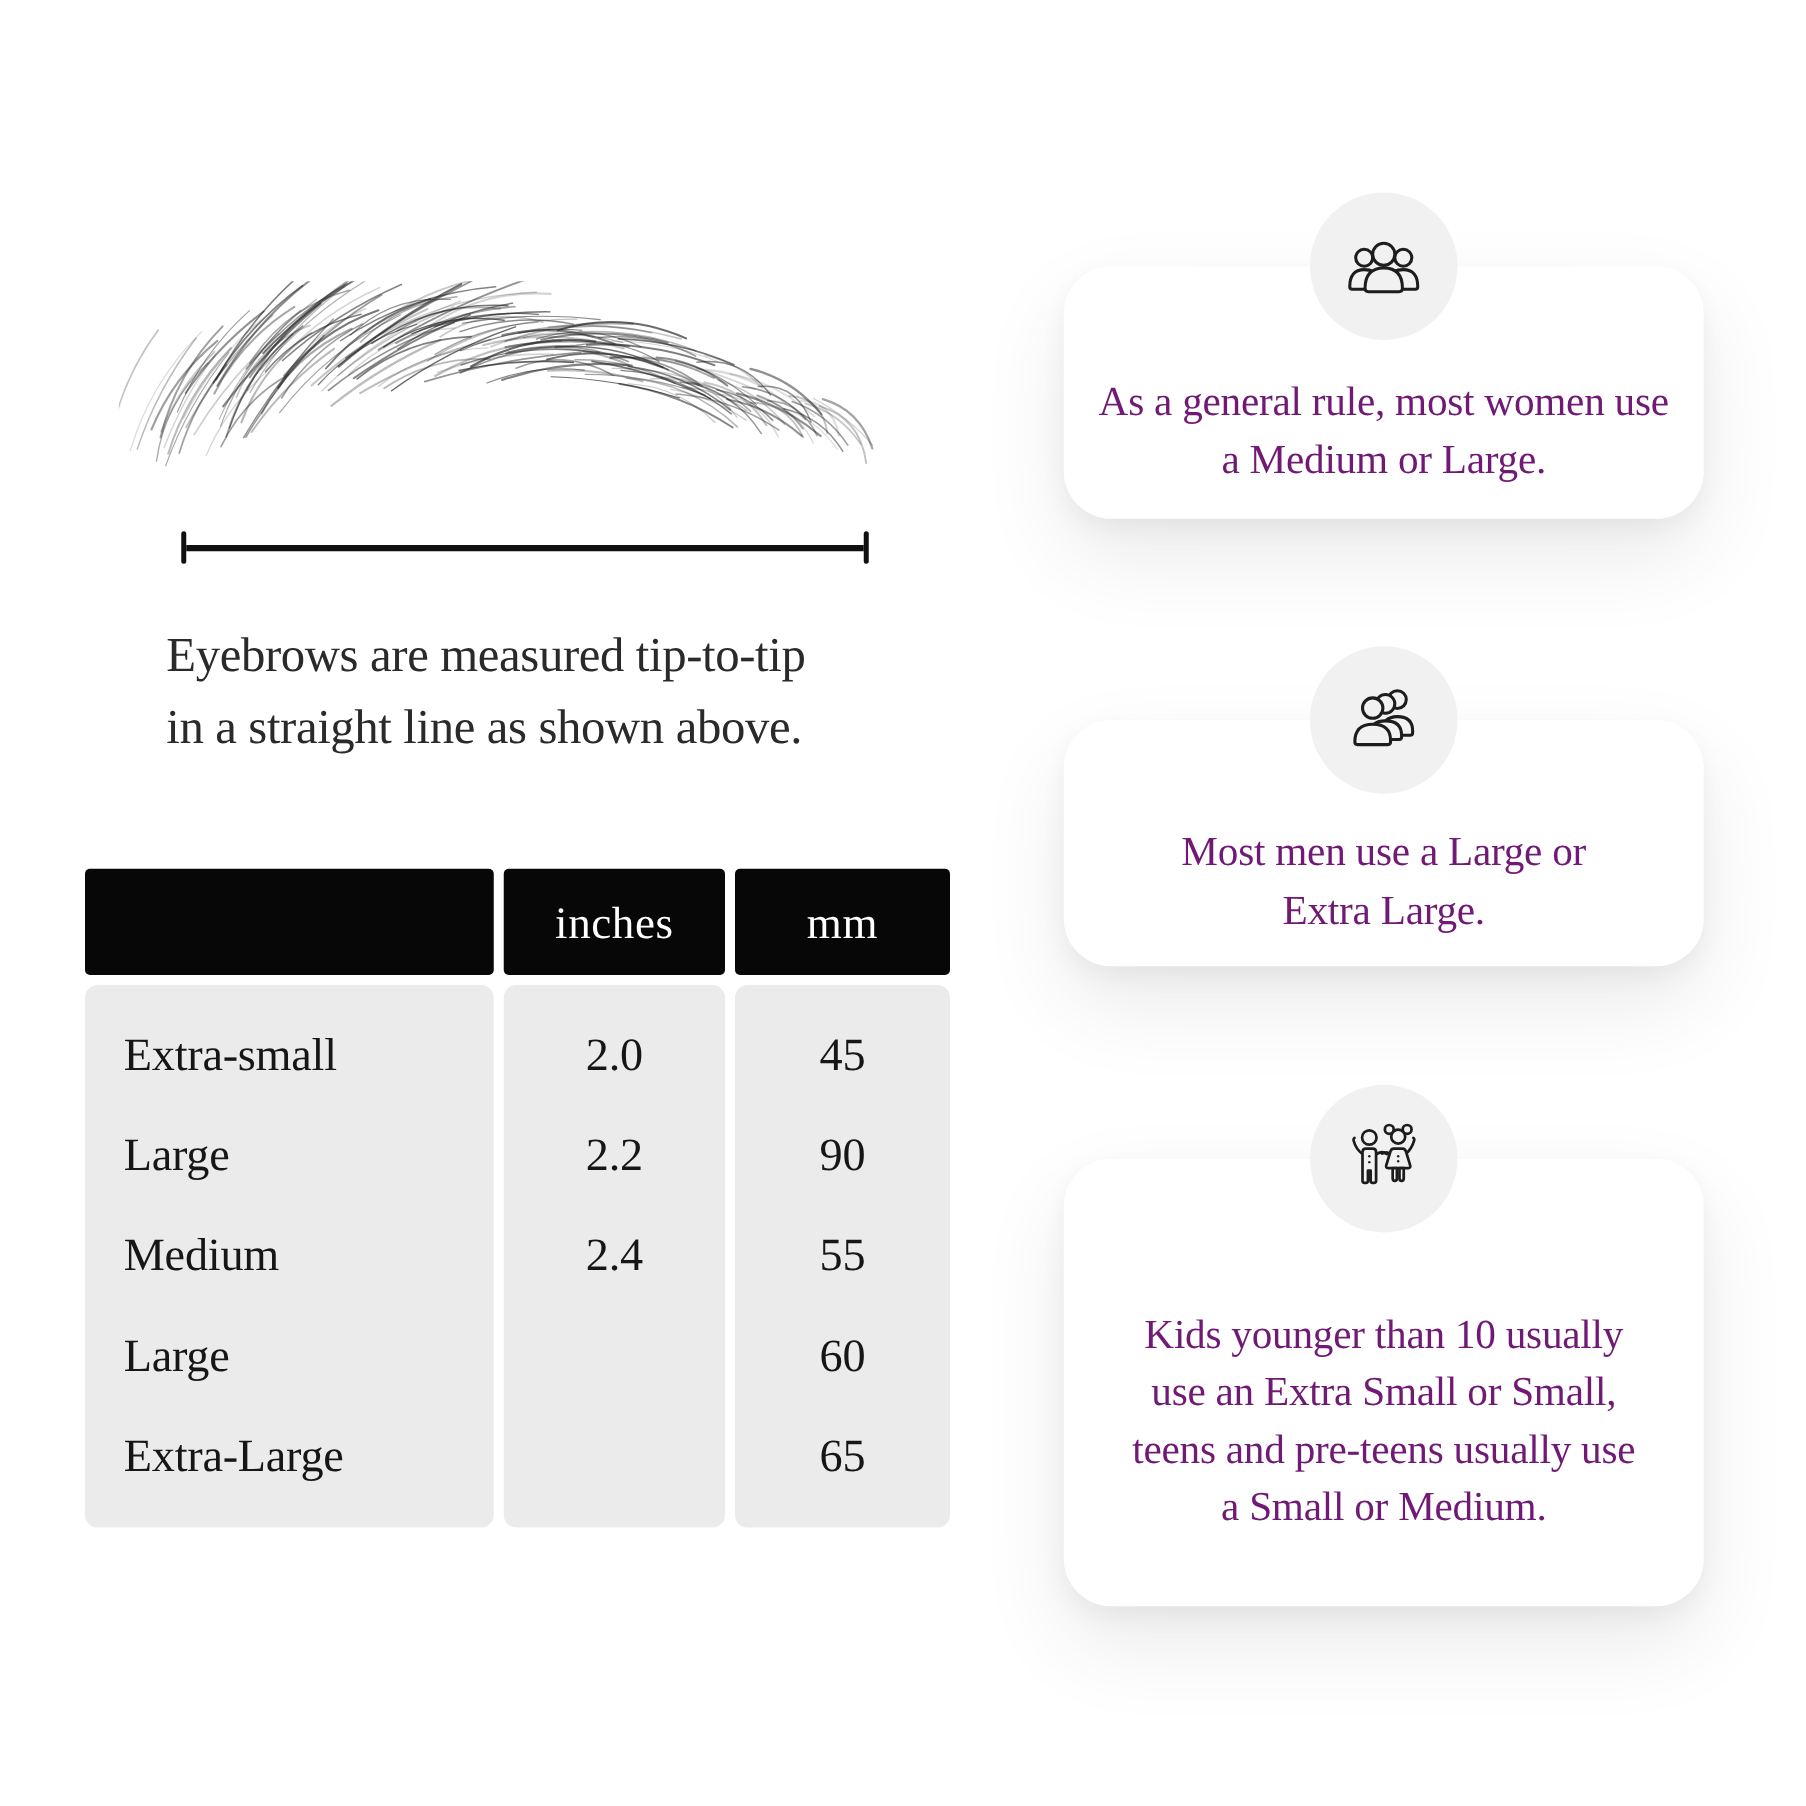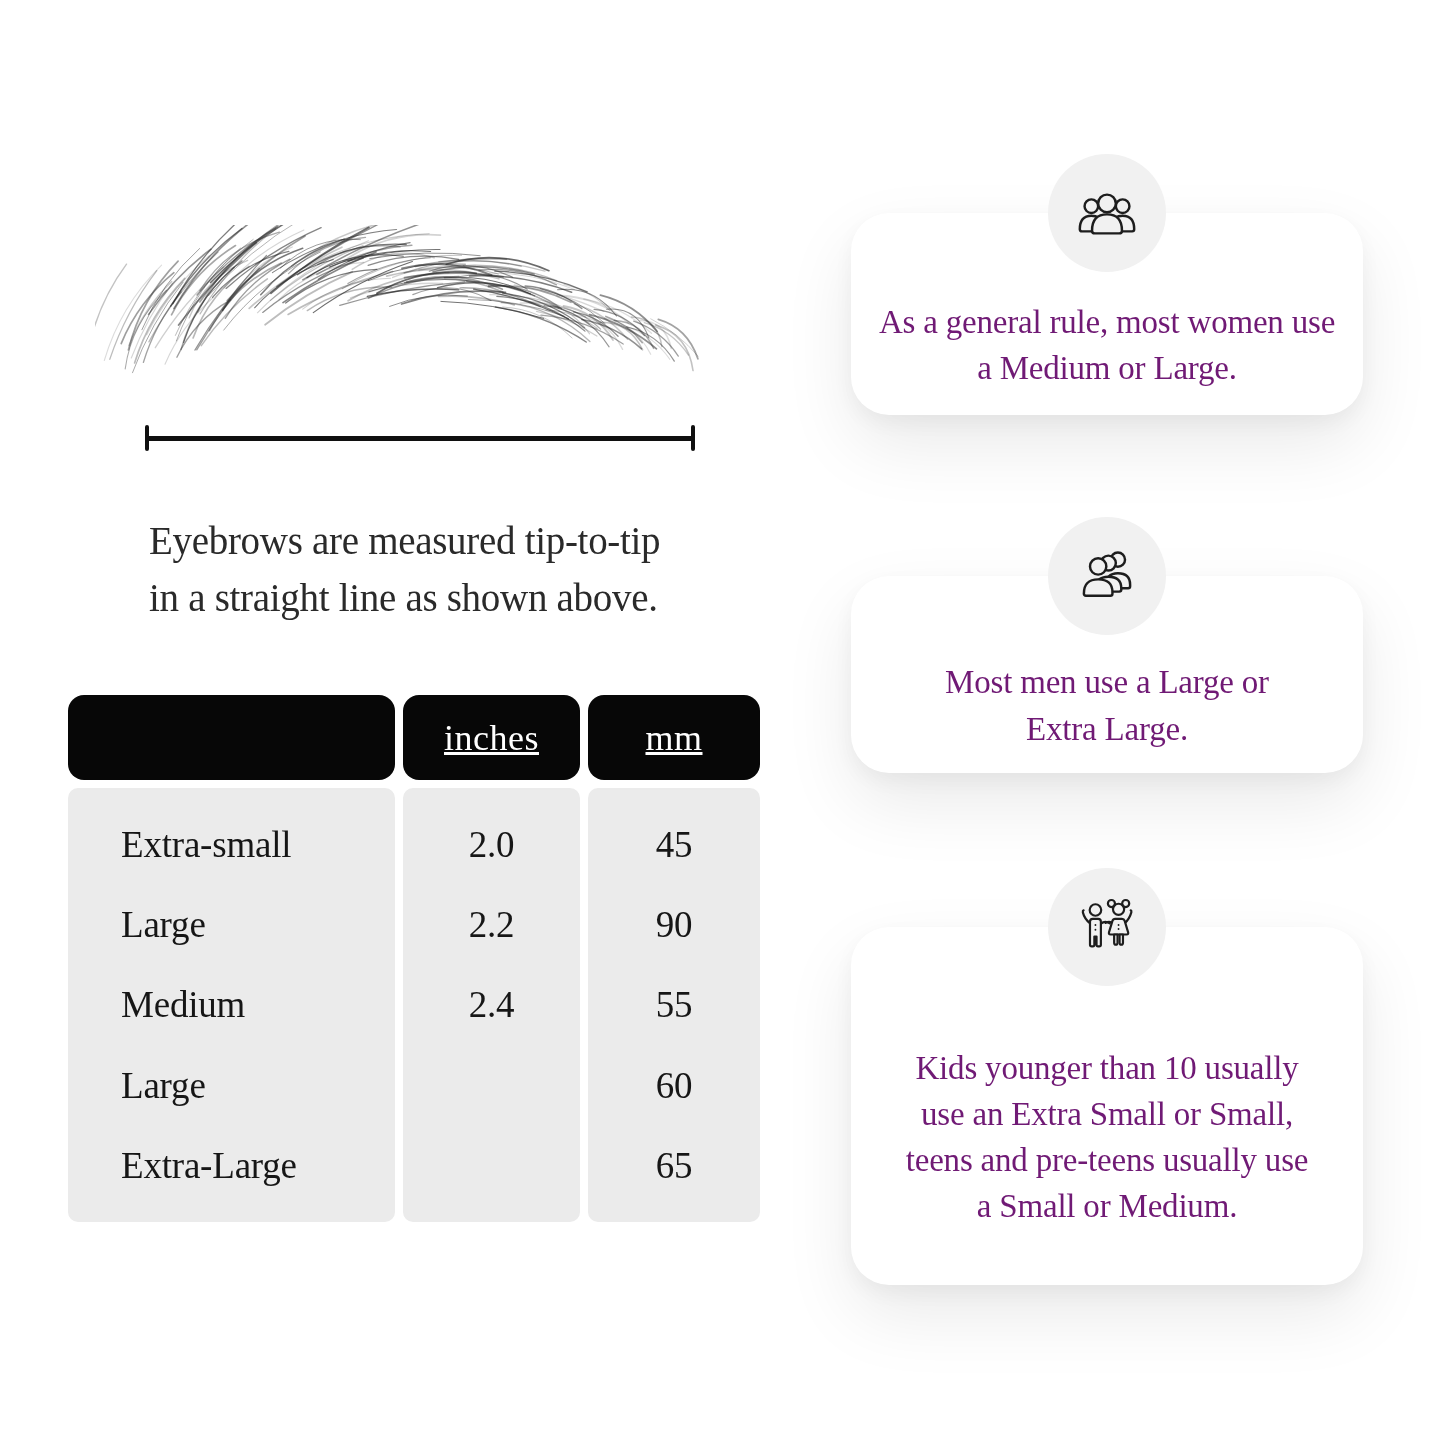--- a/index.html
+++ b/index.html
@@ -9,35 +9,35 @@
   }
   html,body{margin:0;padding:0;}
   body{background:var(--page-bg);font-family:"Liberation Serif","DejaVu Serif",serif;}
   .canvas{position:relative;width:1445px;height:1445px;background:var(--page-bg);overflow:hidden;}
 
   
   .brow-svg{position:absolute;left:95px;top:225px;width:620px;height:192px;}
   .measure-line{position:absolute;left:145px;top:424px;width:550px;height:28px;display:flex;align-items:center;}
   .measure-line .cap{width:4px;height:26px;background:#101010;border-radius:2px;flex:0 0 auto;}
   .measure-line .bar{flex:1 1 auto;height:5px;background:#101010;}
-  .caption{position:absolute;left:133px;top:497px;margin:16px;font-size:39px;line-height:1.46;
+  .caption{position:absolute;left:133px;top:497px;margin:0;font-size:39px;line-height:1.46;
            letter-spacing:-0.3px;color:#2a2a2a;}
   .caption span{display:block;}
 
   
   .size-table{position:absolute;left:68px;top:695px;width:692px;}
   .tbl-head{display:grid;grid-template-columns:327px 177px 172px;column-gap:8px;}
-  .tbl-head .hcell{height:85px;background:var(--header-bg);border-radius:16px;color:var(--header-text);
-                   display:flex;align-items:center;justify-content:center;font-size:36px;letter-spacing:0.5px;text-decoration:underline;}
+  .tbl-head .hcell{height:85px;background:var(--header-bg);border-radius:4px;color:var(--header-text);
+                   display:flex;align-items:center;justify-content:center;font-size:36px;letter-spacing:0.5px;}
   .tbl-body{display:grid;grid-template-columns:327px 177px 172px;column-gap:8px;margin-top:8px;}
   .bcol{background:var(--table-body-bg);border-radius:10px;height:434px;box-sizing:border-box;
         padding:16px 0;display:flex;flex-direction:column;}
   .bcell{height:80.4px;display:flex;align-items:center;justify-content:center;
          font-size:37px;color:#161616;letter-spacing:-0.2px;}
-  .bcol.labels .bcell{justify-content:flex-start;padding-left:31px;margin-left:22px;}
+  .bcol.labels .bcell{justify-content:flex-start;padding-left:31px;}
 
   
   .card{position:absolute;left:851px;width:512px;background:var(--card-bg);border-radius:38px;
         box-shadow:0 8px 20px rgba(0,0,0,0.045), 0 30px 70px rgba(0,0,0,0.085);
         box-sizing:border-box;display:flex;flex-direction:column;justify-content:center;
         padding-top:62px;}
   .card-women{top:213px;height:202px;}
   .card-men{top:576px;height:197px;}
   .card-kids{top:927px;height:358px;}
   .badge{position:absolute;left:50%;top:0;transform:translate(-50%,-50%);

